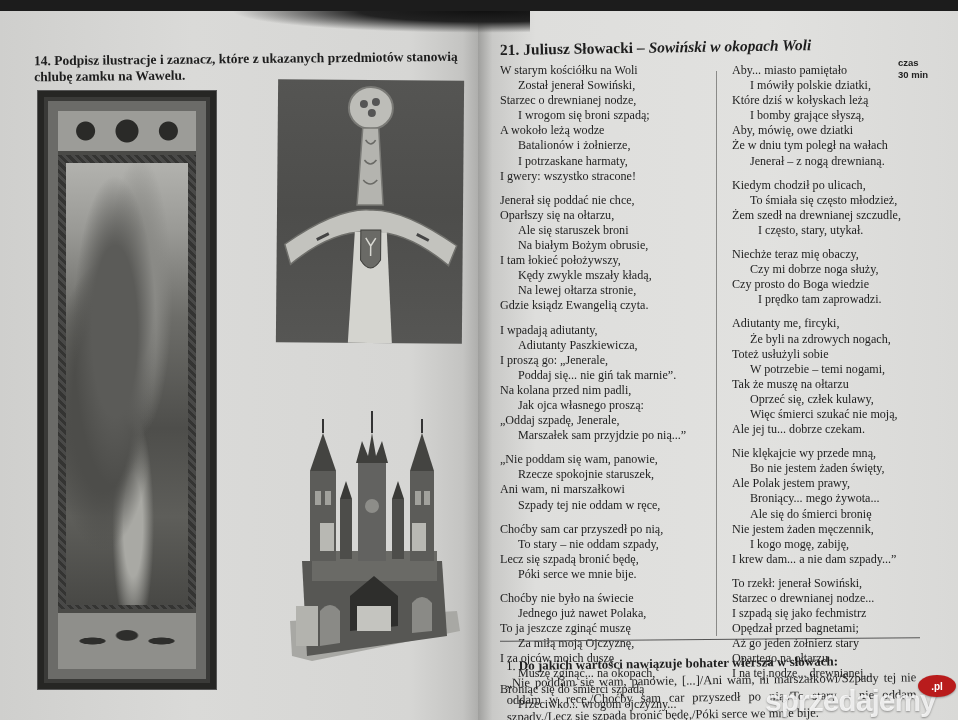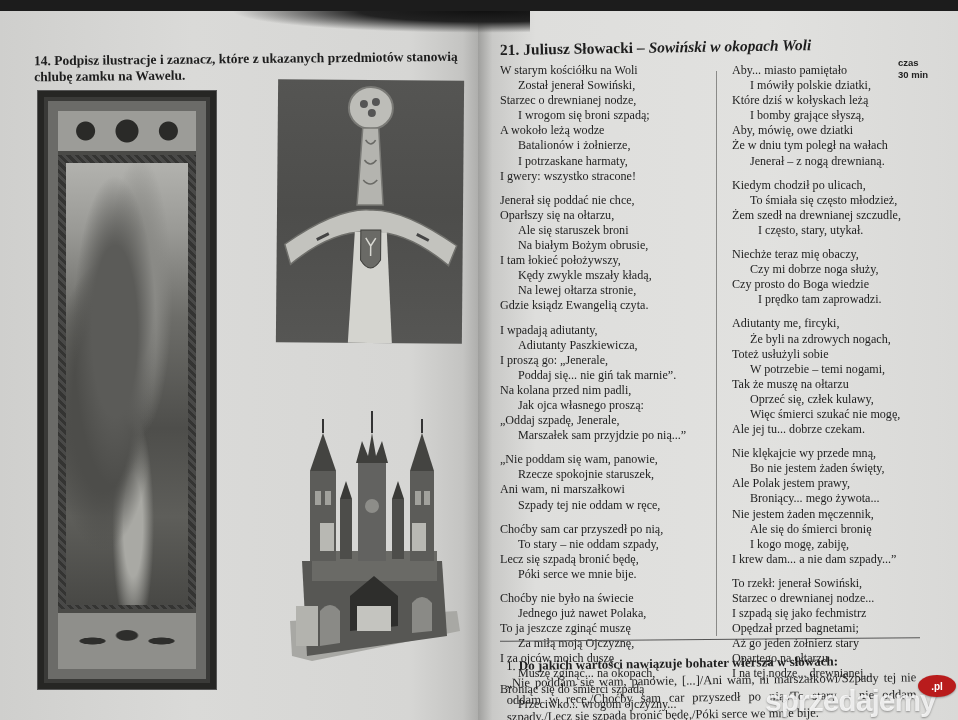--- a/index.html
+++ b/index.html
@@ -312,30 +312,30 @@
         <span class="line">Czy prosto do Boga wiedzie</span>
         <span class="line ind2">I prędko tam zaprowadzi.</span>
       </div>
       <div class="stanza">
         <span class="line">Adiutanty me, fircyki,</span>
         <span class="line ind">Że byli na zdrowych nogach,</span>
         <span class="line">Toteż usłużyli sobie</span>
         <span class="line ind">W potrzebie – temi nogami,</span>
         <span class="line">Tak że muszę na ołtarzu</span>
         <span class="line ind">Oprzeć się, człek kulawy,</span>
-        <span class="line ind">Więc śmierci szukać nie mogę,</span>
+        <span class="line ind">Więc śmierci szukać nie moją,</span>
         <span class="line">Ale jej tu... dobrze czekam.</span>
       </div>
       <div class="stanza">
         <span class="line">Nie klękajcie wy przede mną,</span>
         <span class="line ind">Bo nie jestem żaden święty,</span>
         <span class="line">Ale Polak jestem prawy,</span>
         <span class="line ind">Broniący... mego żywota...</span>
+        <span class="line ind">Ale się do śmierci bronię</span>
         <span class="line">Nie jestem żaden męczennik,</span>
-        <span class="line ind">Ale się do śmierci bronię</span>
         <span class="line ind">I kogo mogę, zabiję,</span>
         <span class="line">I krew dam... a nie dam szpady...”</span>
       </div>
       <div class="stanza">
         <span class="line">To rzekł: jenerał Sowiński,</span>
         <span class="line">Starzec o drewnianej nodze...</span>
         <span class="line">I szpadą się jako fechmistrz</span>
         <span class="line">Opędzał przed bagnetami;</span>
         <span class="line">Aż go jeden żołnierz stary</span>
         <span class="line">Opartego na ołtarzu</span>

